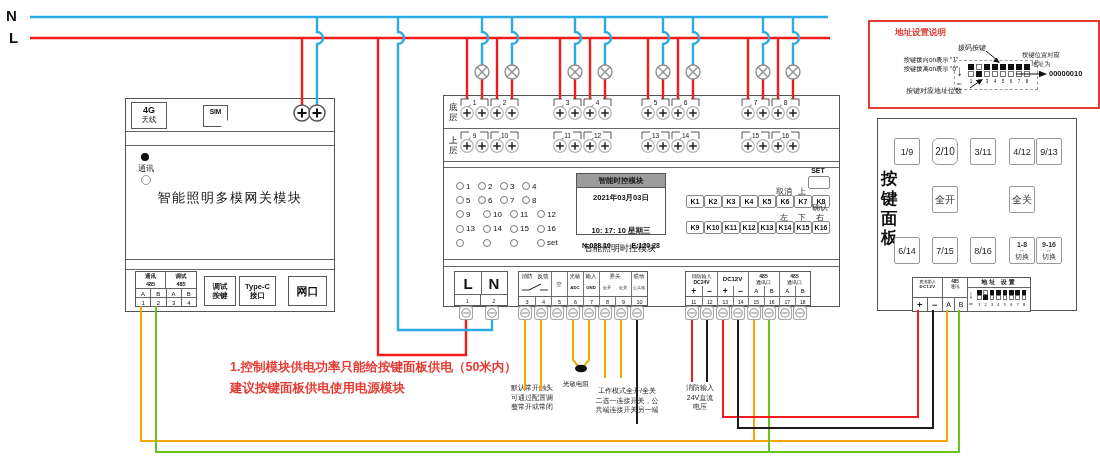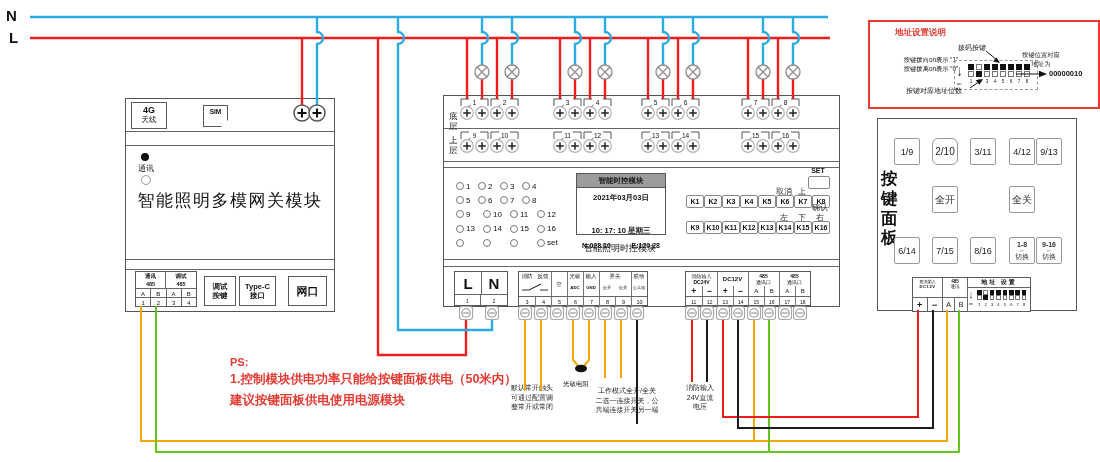--- a/index.html
+++ b/index.html
@@ -41,21 +41,21 @@
     </div>
 
     <div class="abs bx" style="left:77px;top:6px;width:23px;height:20px;clip-path:polygon(0 0,100% 0,100% 68%,72% 100%,0 100%);">
       <div style="font-size:6.5px;font-weight:700;text-align:center;margin-top:2px;">SIM</div>
     </div>
 
     <div class="abs" style="left:15px;top:54px;width:8px;height:8px;background:#111;border-radius:50%;"></div>
     <div class="abs" style="left:8px;top:64px;width:24px;text-align:center;font-size:8px;">通讯</div>
     <div class="abs" style="left:15px;top:76px;width:8px;height:8px;border:1px solid #999;border-radius:50%;background:#fff;"></div>
 
-    <div class="abs" style="left:0;right:0;top:90px;text-align:center;font-size:17px;letter-spacing:1.5px;">智能照明多模网关模块</div>
+    <div class="abs" style="left:0;right:0;top:90px;text-align:center;font-size:13px;letter-spacing:1.5px;">智能照明多模网关模块</div>
 
     <div class="abs bx" style="left:9px;top:172px;width:60px;height:34px;">
       <div class="abs" style="left:0;top:0;width:30px;height:16px;border-right:1px solid #666;text-align:center;font-size:5.5px;font-weight:700;line-height:7.5px;padding-top:1px;box-sizing:border-box;">
         <div>通讯</div>
         <div>485</div>
       </div>
       <div class="abs" style="left:30px;top:0;width:30px;height:16px;text-align:center;font-size:5.5px;font-weight:700;line-height:7.5px;padding-top:1px;box-sizing:border-box;">
         <div>调试</div>
         <div>485</div>
       </div>
@@ -83,21 +83,21 @@
     </div>
     <div class="abs bx ctr" style="left:162px;top:177px;width:37px;height:28px;font-size:11px;font-weight:700;">网口</div>
   </div>
 
   <div class="module" style="left:443px;top:95px;width:395px;height:210px;">
     <div class="hline" style="top:32px;"></div>
     <div class="hline" style="top:65px;"></div>
     <div class="hline" style="top:71px;"></div>
     <div class="hline" style="top:163px;"></div>
     <div class="hline" style="top:170px;"></div>
-    <div class="abs vtx" style="left:5px;top:6px;width:10px;font-size:8.5px;margin-top:9px;">底层</div>
+    <div class="abs vtx" style="left:5px;top:6px;width:10px;font-size:8.5px;">底层</div>
     <div class="abs vtx" style="left:5px;top:39px;width:10px;font-size:8.5px;">上层</div>
 
     <div id="ind-grid" class="abs" style="left:12px;top:84px;width:110px;height:75px;">
         <div style="position: absolute; left: 0px; top: 0px; display: flex; gap: 5px; align-items: center; height: 12px;">
           <div style="display: flex; align-items: center; gap: 2px; width: 17px; font-size: 8px;">
             <div style="width: 6px; height: 6px; border: 1px solid rgb(119, 119, 119); border-radius: 50%; background: rgb(255, 255, 255); flex: 0 0 auto;"></div>
             <div style="font-size: 8px;">1</div>
           </div>
           <div style="display: flex; align-items: center; gap: 2px; width: 17px; font-size: 8px;">
             <div style="width: 6px; height: 6px; border: 1px solid rgb(119, 119, 119); border-radius: 50%; background: rgb(255, 255, 255); flex: 0 0 auto;"></div>
@@ -424,21 +424,20 @@
       <path d="M116,29 L127,38" stroke="#111" stroke-width="1"></path>
         <polygon points="130,41 123,39.4 126.5,35.6" fill="#111"></polygon>
       <path d="M146,52 H170" stroke="#111" stroke-width="1"></path>
         <polygon points="177,52 169,48.7 169,55.3" fill="#111"></polygon>
       <path d="M100,66 L110,59" stroke="#111" stroke-width="1"></path>
         <polygon points="113,57 105.7,58.2 109.5,62.8" fill="#111"></polygon>
     </svg>
   </div>
 
   <div class="abs red" style="left:230px;top:356px;font-weight:700;z-index:1;">
-    <div style="font-size:11px;">PS:</div>
     <div style="font-size:12.5px;margin-top:3px;">1.控制模块供电功率只能给按键面板供电（50米内）</div>
     <div style="font-size:12.5px;margin-top:4px;">建议按键面板供电使用电源模块</div>
   </div>
 
   <div class="annot" style="left:503px;top:383px;width:58px;">
     <div>默认常开触头</div>
     <div>可通过配置调</div>
     <div>整常开或常闭</div>
   </div>
   <div class="annot" style="left:558px;top:379px;width:36px;font-size:6.5px;">光敏电阻</div>

